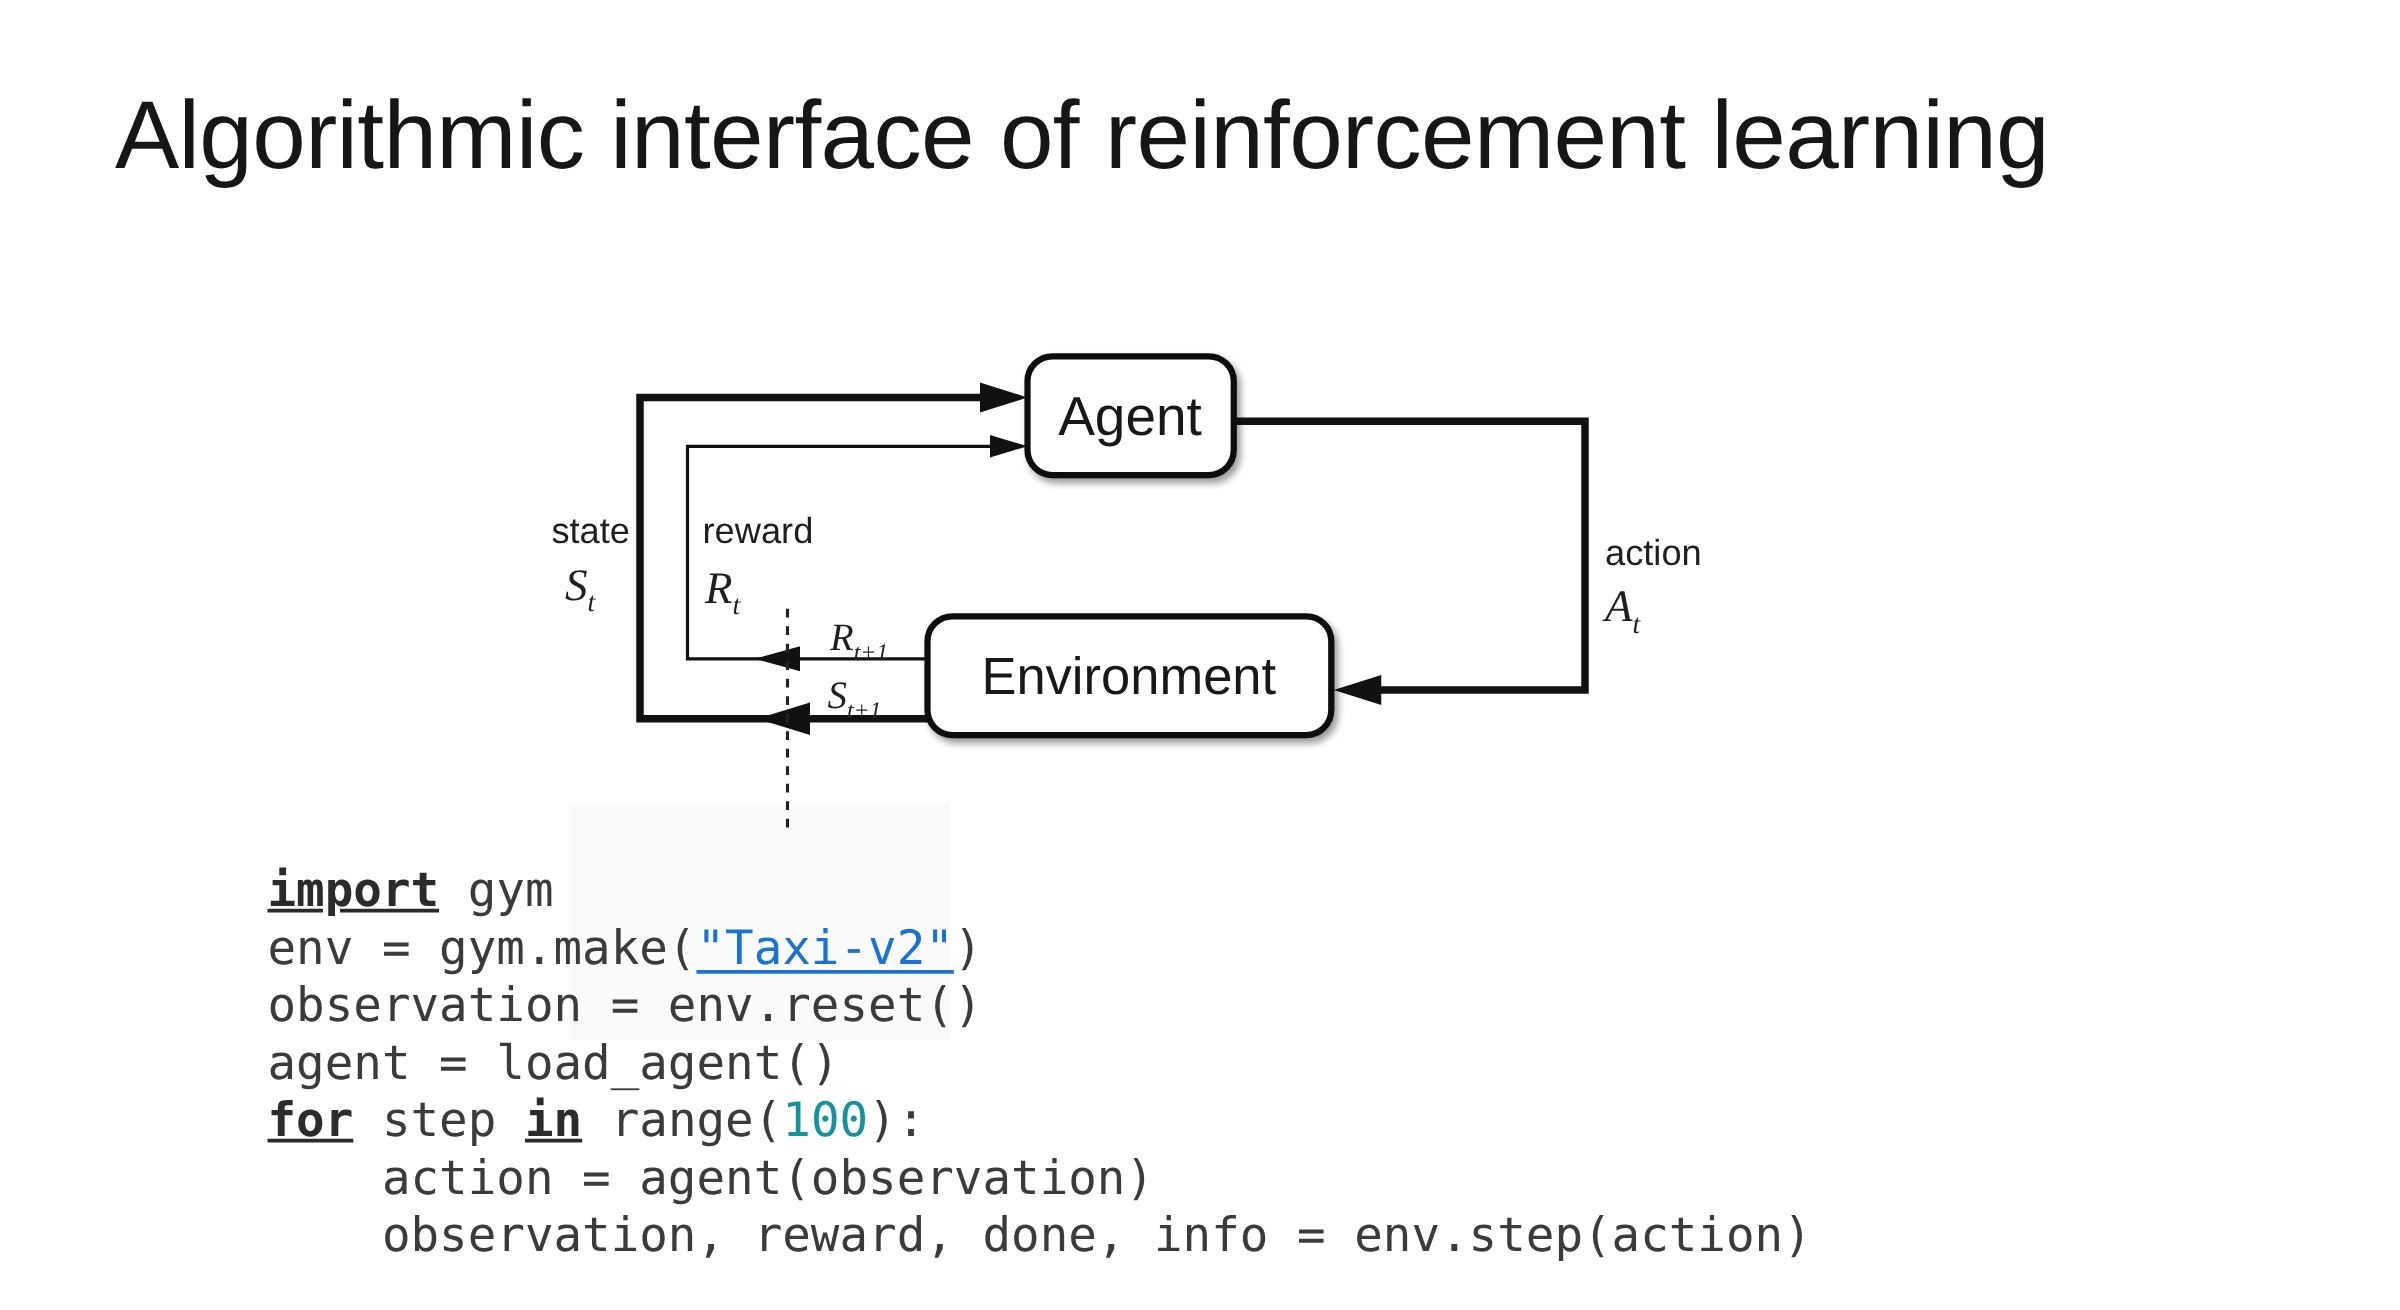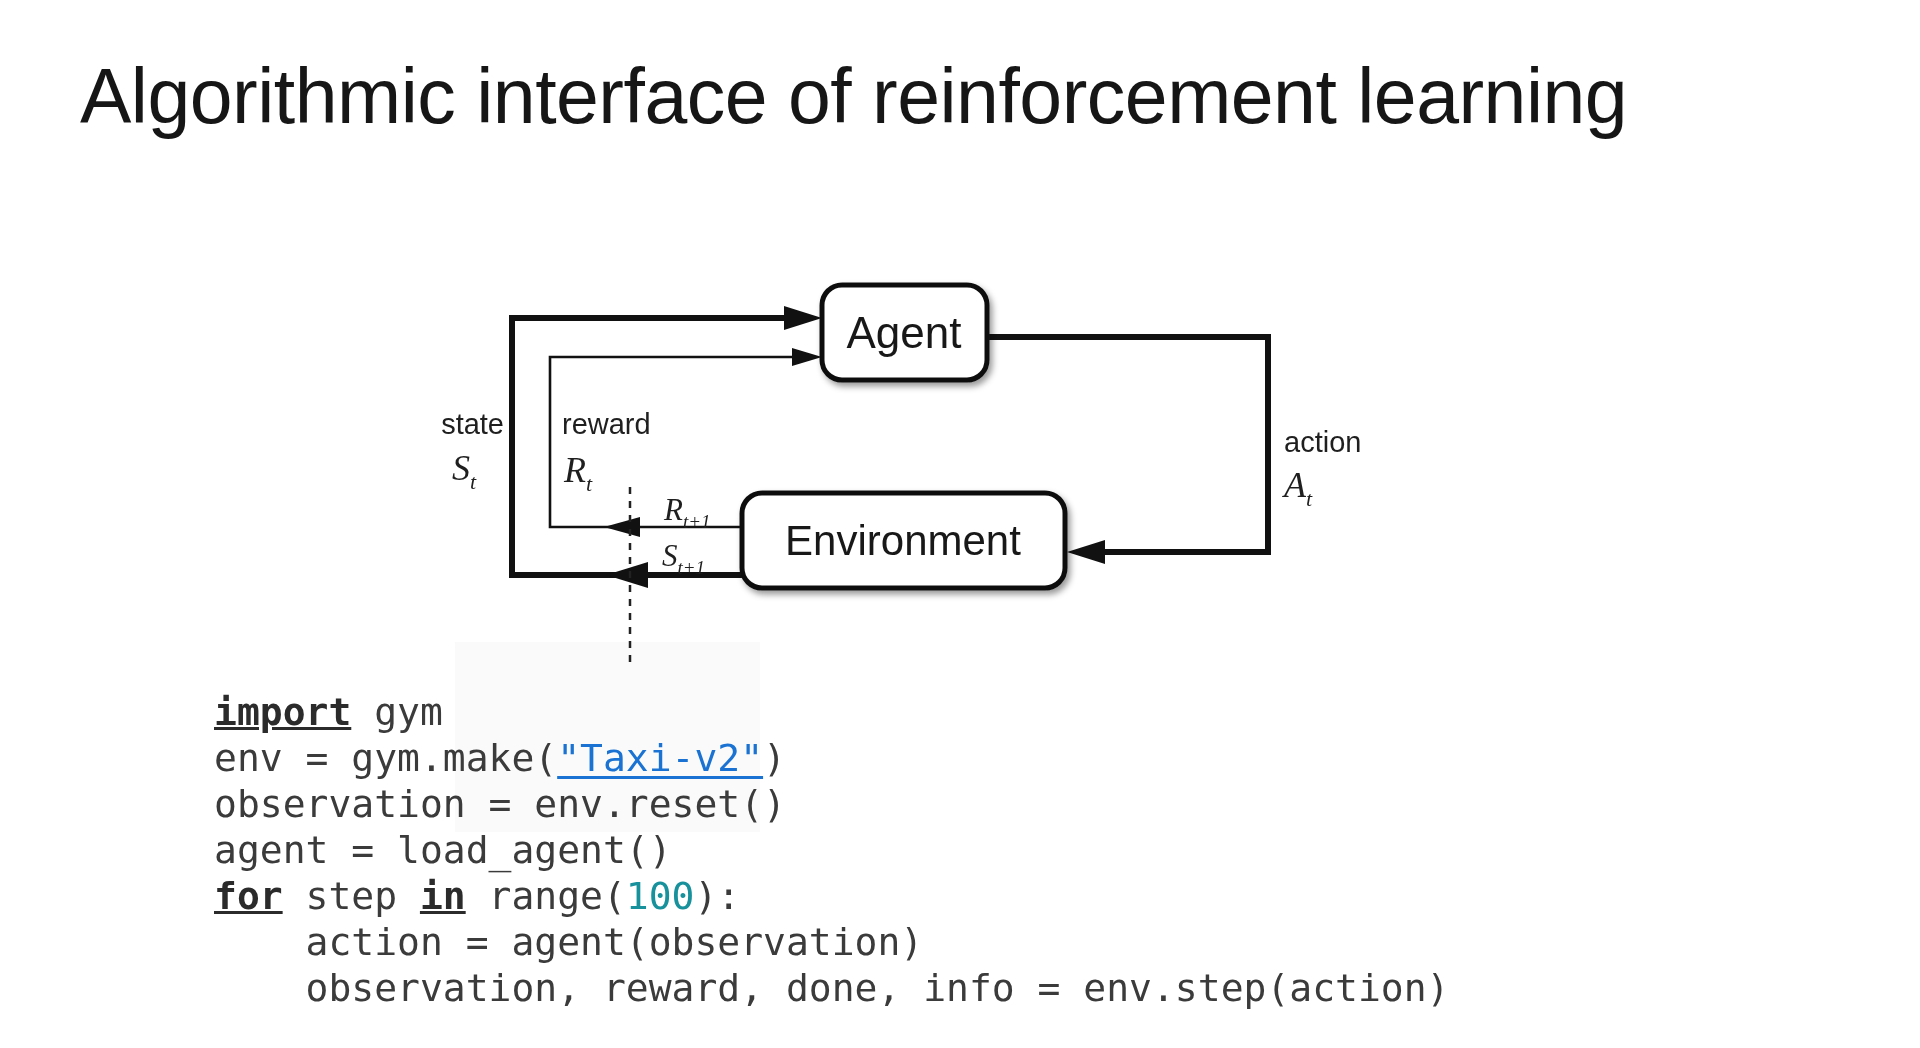--- a/index.html
+++ b/index.html
@@ -1,21 +1,21 @@
 <!DOCTYPE html>
 <html style="--code-default: #3b3b3b; --code-keyword: #2b2b2b; --code-link: #1a73d2; --code-number: #17919c;"><head>
 <meta charset="utf-8">
 <style>
   html,body{margin:0;padding:0;}
   body{
     width:1920px;height:1048px;position:relative;overflow:hidden;
     background:#ffffff;font-family:"Liberation Sans",sans-serif;
   }
   .slide-title{
-    position:absolute;left:76px;top:48px;margin:4px;
+    position:absolute;left:76px;top:48px;margin:16px;
     font-size:77px;font-weight:300;color:#161616;
     letter-spacing:-0.5px;white-space:nowrap;
     font-family:"Liberation Sans",sans-serif;
   }
   .diagram-svg{position:absolute;left:400px;top:260px;width:1000px;height:420px;}
   .code-bg-patch{
     position:absolute;left:455px;top:642px;width:305px;height:190px;
     background:rgba(0,0,0,0.02);
   }
   .code-block{

